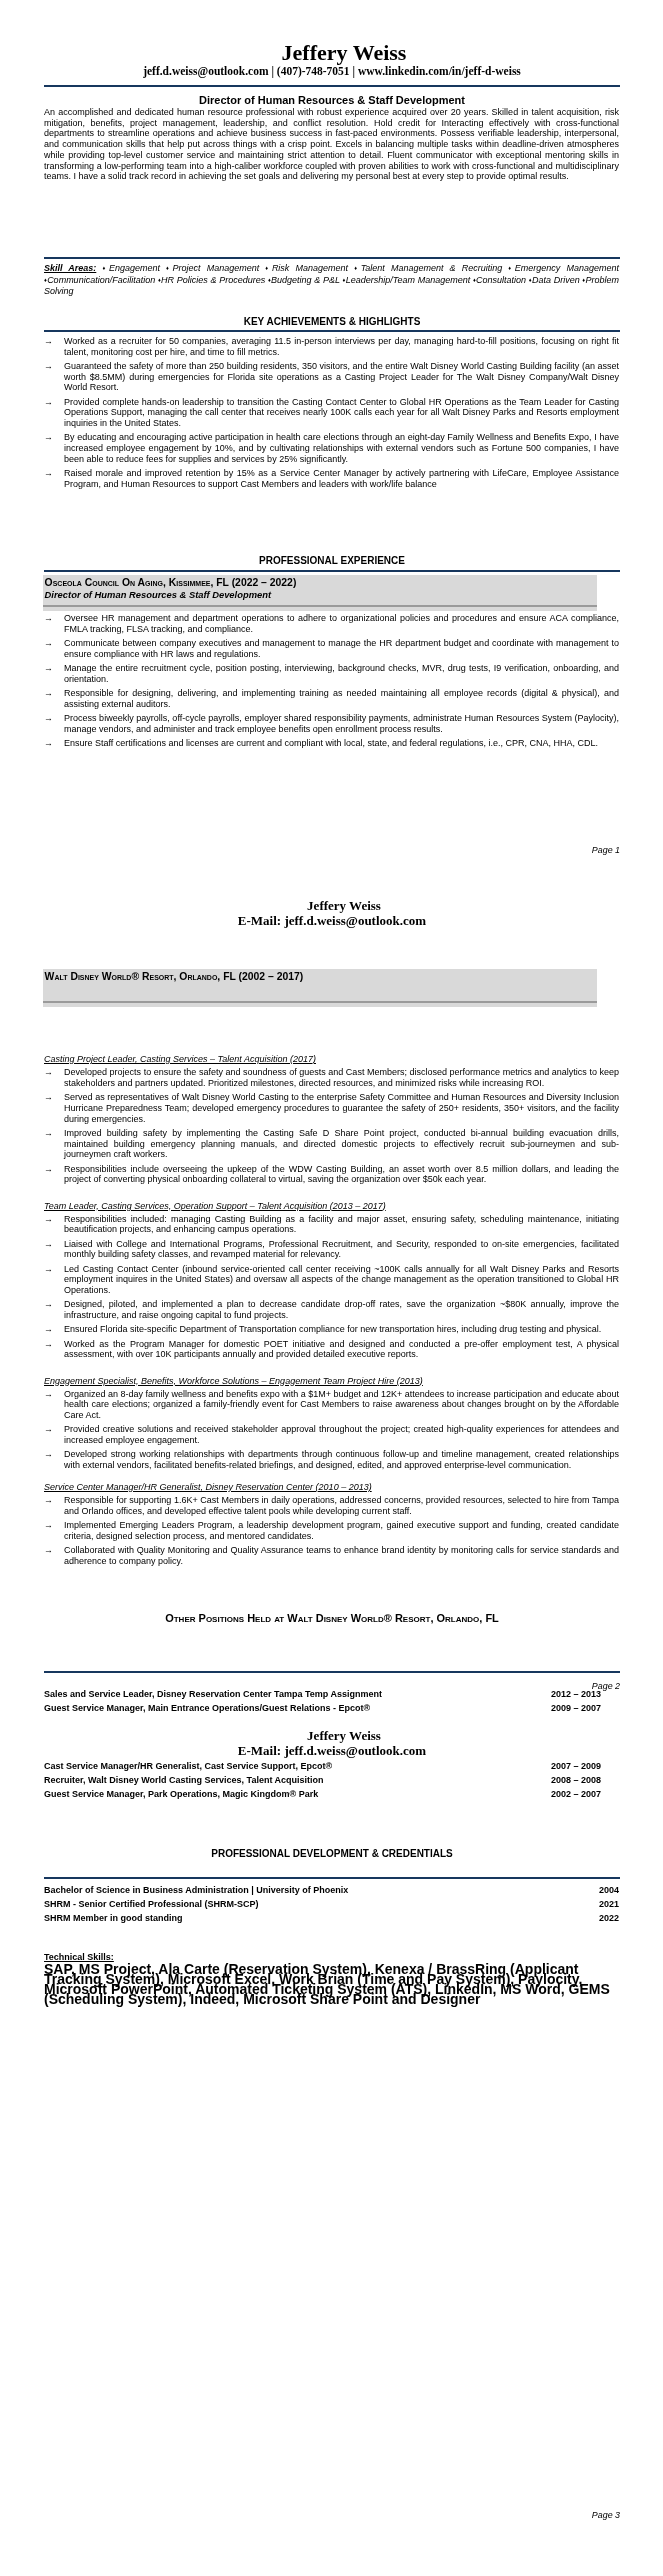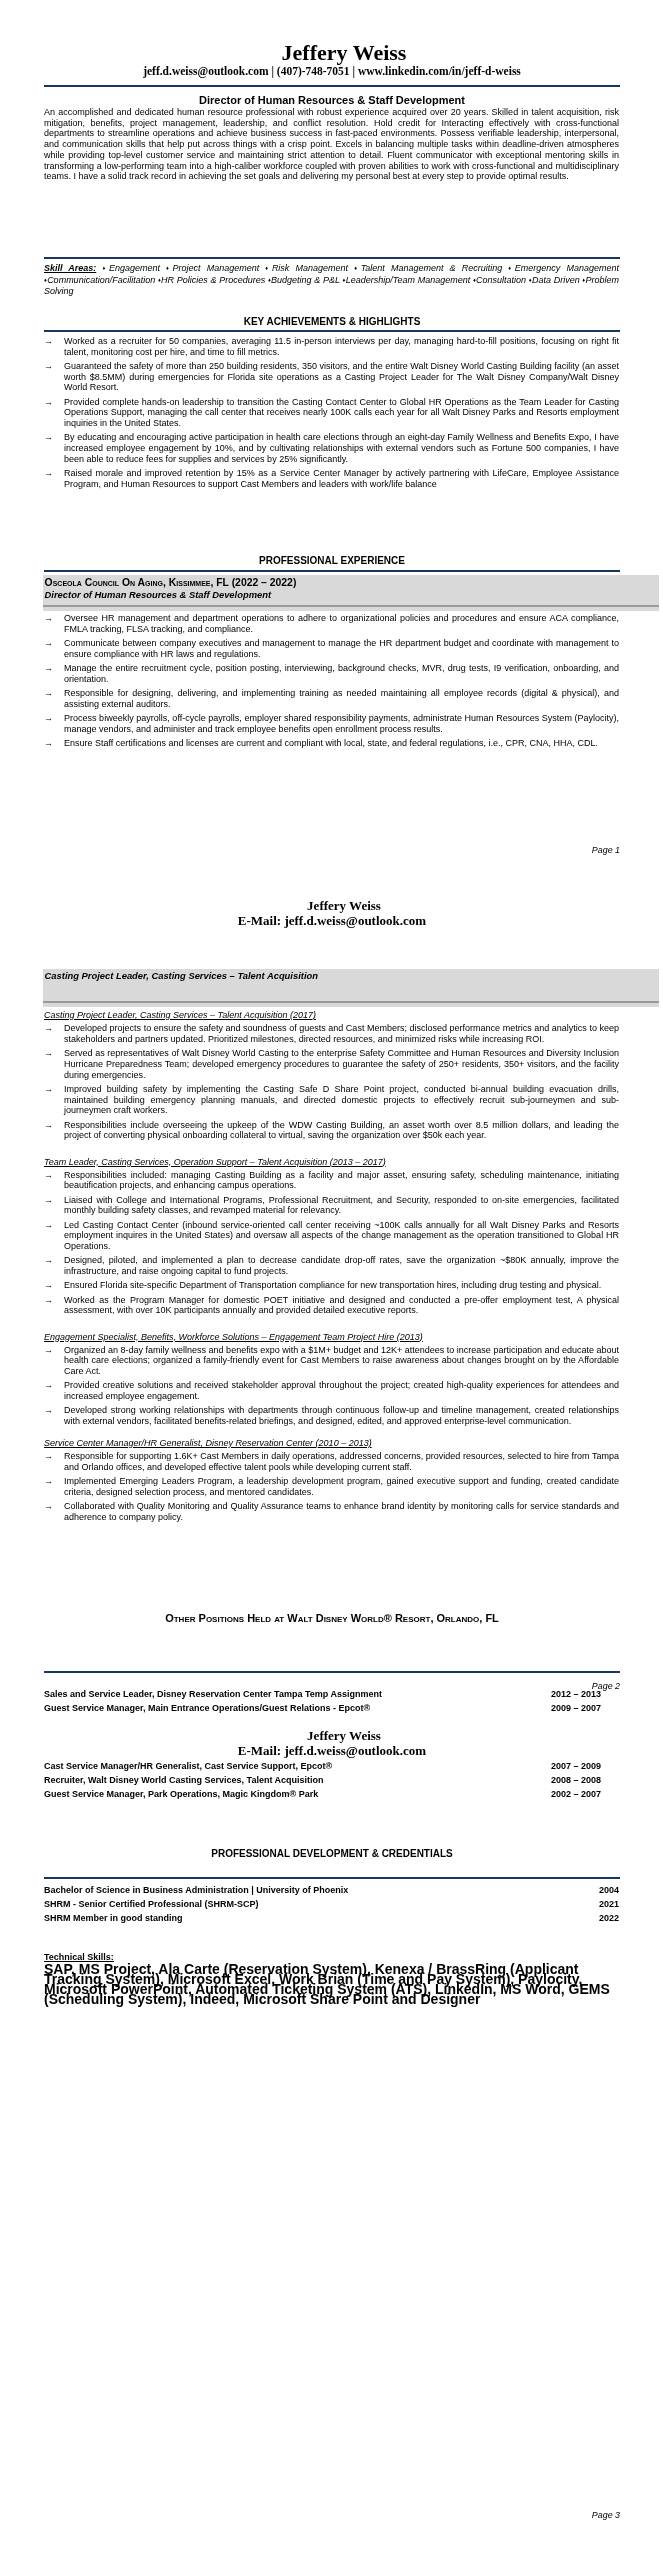--- a/index.html
+++ b/index.html
@@ -9,21 +9,21 @@
   .name { left: 12px; width: 664px; text-align: center; font-family: "Liberation Serif", serif; font-weight: bold; }
   .contact { left: 0; width: 664px; text-align: center; font-family: "Liberation Serif", serif; font-weight: bold; }
   .rule { left: 44px; width: 576px; height: 2.1px; background: #17375e; }
   .sec-title { left: 0; width: 664px; text-align: center; font-weight: bold; font-size: 10px; }
   .para { font-size: 9px; line-height: 10.7px; text-align: justify; }
   .skills { font-size: 9px; line-height: 11.5px; text-align: justify; font-style: italic; }
   .skills .lbl { font-weight: bold; text-decoration: underline; }
   ul.arrows { list-style: none; margin: 0; padding: 0; }
   ul.arrows li { position: relative; padding-left: 20px; font-size: 9px; line-height: 10.7px; text-align: justify; margin-bottom: 3.1px; }
   ul.arrows li .arrow { position: absolute; left: 0; top: 0; }
-  .graybox { left: 43px; width: 616px; background: #d9d9d9; }
+  .graybox { left: 43px; width: 554px; background: #d9d9d9; }
   .graybox .under { position: absolute; left: 0; right: 0; bottom: 4.2px; height: 2.1px; background: #9a9a9a; }
   .org { font-weight: bold; font-variant: small-caps; font-size: 10.4px; padding: 1.6px 1.6px 0 1.6px; }
   .role { font-weight: bold; font-style: italic; font-size: 9.4px; padding: 1px 1.6px 0 1.6px; }
   .subrole { font-style: italic; text-decoration: underline; font-size: 9px; }
   .pageno { left: 573px; width: 47px; text-align: right; font-style: italic; font-size: 8.9px; }
   .row { display: flex; justify-content: space-between; font-weight: bold; font-size: 9px; line-height: 11.5px; }
   .row .yr { width: 68px; text-align: left; }
   .row .yr2 { width: 31px; text-align: right; padding-right: 0; }
   .smallcaps-title { left: 0; width: 664px; text-align: center; font-weight: bold; font-variant: small-caps; font-size: 11px; }
   .tech-lbl { font-weight: bold; text-decoration: underline; font-size: 9px; }
@@ -67,26 +67,26 @@
     <li style="margin-bottom: 3.6px;"><span class="arrow">→</span><span>Responsible for designing, delivering, and implementing training as needed maintaining all employee records (digital &amp; physical), and assisting external auditors.</span></li>
     <li style="margin-bottom: 3.6px;"><span class="arrow">→</span><span>Process biweekly payrolls, off-cycle payrolls, employer shared responsibility payments, administrate Human Resources System (Paylocity), manage vendors, and administer and track employee benefits open enrollment process results.</span></li>
     <li style="margin-bottom: 3.6px;"><span class="arrow">→</span><span>Ensure Staff certifications and licenses are current and compliant with local, state, and federal regulations, i.e., CPR, CNA, HHA, CDL.</span></li>
   </ul>
 
 <div class="abs pageno" style="top:845px;">Page 1</div>
 
 <div class="abs name" style="top:899px;font-size:13px;line-height:14.6px;">Jeffery Weiss</div>
 <div class="abs contact" style="top:914px;font-size:13px;line-height:14.6px;">E-Mail: jeff.d.weiss@outlook.com</div>
 <div class="abs graybox" style="top:969px;height:38px;">
-  <div class="role">Casting Project Leader, Casting Services – Talent Acquisition</div>
+  <div class="org" style="padding-top:2.1px;">Walt Disney World® Resort, Orlando, FL (2002 – 2017)</div>
   <div class="under"></div>
 </div>
 
 <div class="abs content" style="top:1010px;" id="disney-subroles">
-    <div style="margin-bottom: 15.6px;">
+    <div style="margin-bottom: 15.6px; margin-top: 44px;">
       <div class="subrole" style="margin-bottom: 3.1px;">Casting Project Leader, Casting Services – Talent Acquisition (2017)</div>
       <ul class="arrows">
         <li style="margin-bottom: 3.6px;"><span class="arrow">→</span><span>Developed projects to ensure the safety and soundness of guests and Cast Members; disclosed performance metrics and analytics to keep stakeholders and partners updated. Prioritized milestones, directed resources, and minimized risks while increasing ROI.</span></li>
         <li style="margin-bottom: 3.6px;"><span class="arrow">→</span><span>Served as representatives of Walt Disney World Casting to the enterprise Safety Committee and Human Resources and Diversity Inclusion Hurricane Preparedness Team; developed emergency procedures to guarantee the safety of 250+ residents, 350+ visitors, and the facility during emergencies.</span></li>
         <li style="margin-bottom: 3.6px;"><span class="arrow">→</span><span>Improved building safety by implementing the Casting Safe D Share Point project, conducted bi-annual building evacuation drills, maintained building emergency planning manuals, and directed domestic projects to effectively recruit sub-journeymen and sub-journeymen craft workers.</span></li>
         <li style="margin-bottom: 3.6px;"><span class="arrow">→</span><span>Responsibilities include overseeing the upkeep of the WDW Casting Building, an asset worth over 8.5 million dollars, and leading the project of converting physical onboarding collateral to virtual, saving the organization over $50k each year.</span></li>
       </ul>
     </div>
     <div style="margin-bottom: 15.6px;">
       <div class="subrole" style="margin-bottom: 3.1px;">Team Leader, Casting Services, Operation Support – Talent Acquisition (2013 – 2017)</div>

